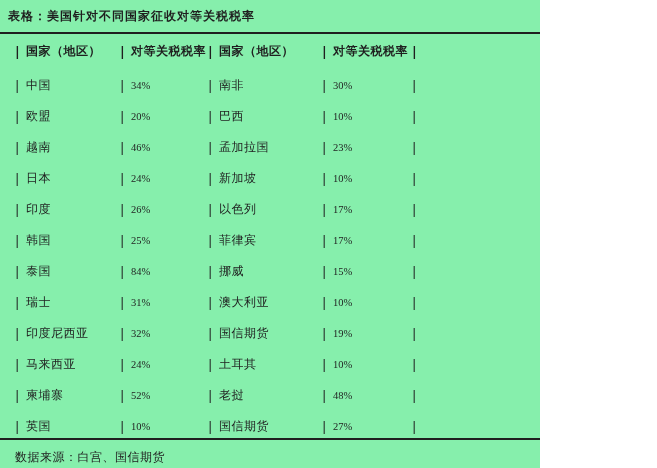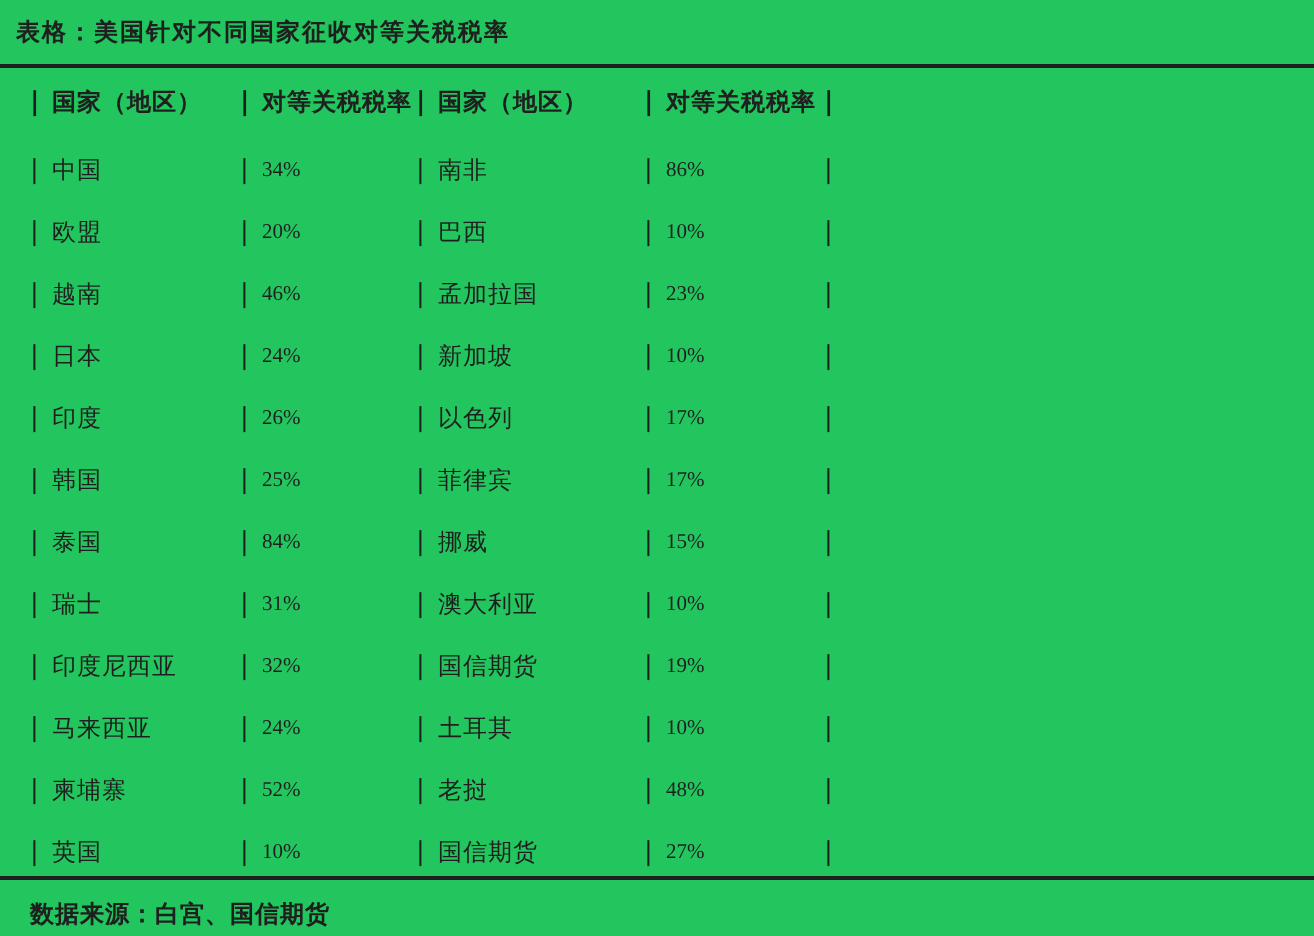--- a/index.html
+++ b/index.html
@@ -1,20 +1,20 @@
 <!DOCTYPE html>
 <html><head>
 <meta charset="utf-8">
 <style>
   html, body { margin: 0; padding: 0; }
   .page {
     position: relative;
-    width: 657px;
+    width: 540px;
     height: 468px;
-    background: #22c55e;
+    background: #86efac;
     color: #1f1f1f;
     font-family: "DejaVu Serif", "Liberation Serif", serif;
     overflow: hidden;
   }
   .title {
     position: absolute;
     top: 8px;
     left: 8px;
     font-size: 12px;
     font-weight: bold;
@@ -63,21 +63,21 @@
   .rate {
     font-family: Liberation Serif, serif;
     font-size: 10.5px;
     letter-spacing: 0;
   }
   .footer {
     position: absolute;
     top: 449px;
     left: 15px;
     font-size: 12px;
-    font-weight: bold;
+    font-weight: normal;
     letter-spacing: 0.5px;
     white-space: nowrap;
   }
 </style>
 </head>
 <body>
 
 <div class="page">
 
   <div class="title">表格：美国针对不同国家征收对等关税税率</div>
@@ -113,21 +113,21 @@
     <span class="cell">
       <span class="pipe">|</span>
       <span class="txt rate">34%</span>
     </span>
     <span class="cell">
       <span class="pipe">|</span>
       <span class="txt">南非</span>
     </span>
     <span class="cell">
       <span class="pipe">|</span>
-      <span class="txt rate">86%</span>
+      <span class="txt rate">30%</span>
     </span>
     <span class="pipe">|</span>
   </div>
 
   <div class="grid-row">
     <span class="cell">
       <span class="pipe">|</span>
       <span class="txt">欧盟</span>
     </span>
     <span class="cell">

